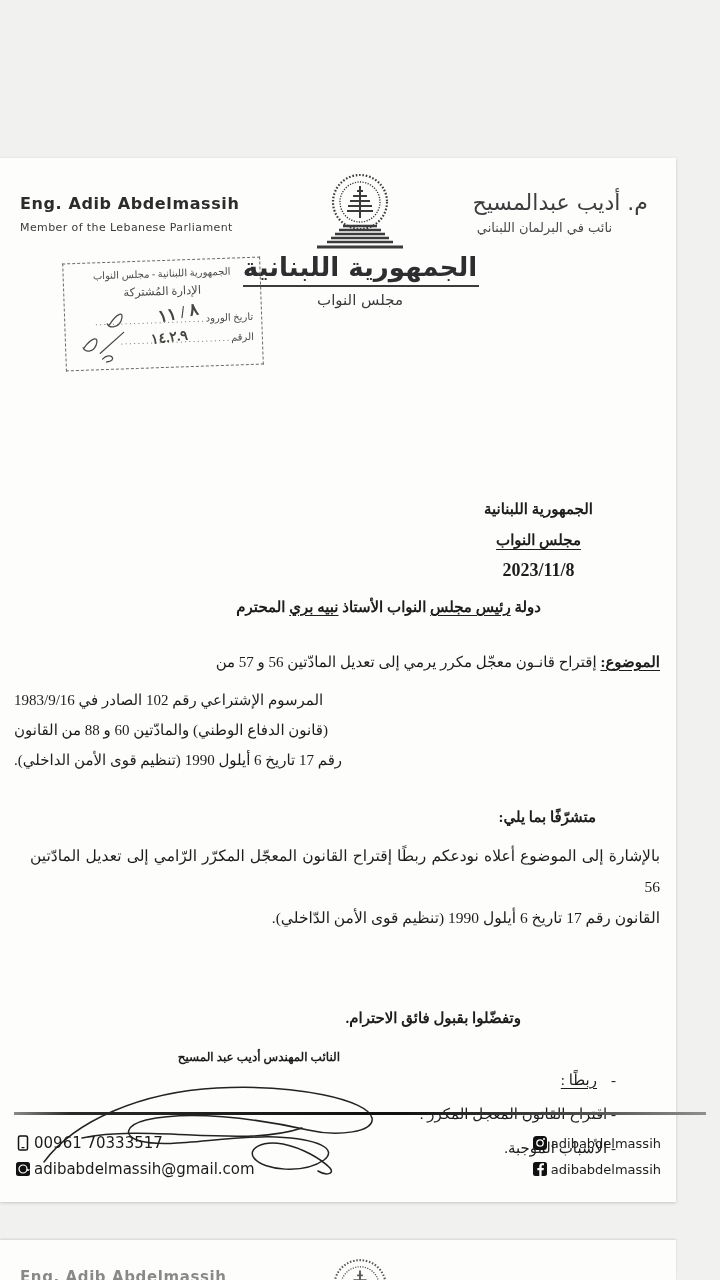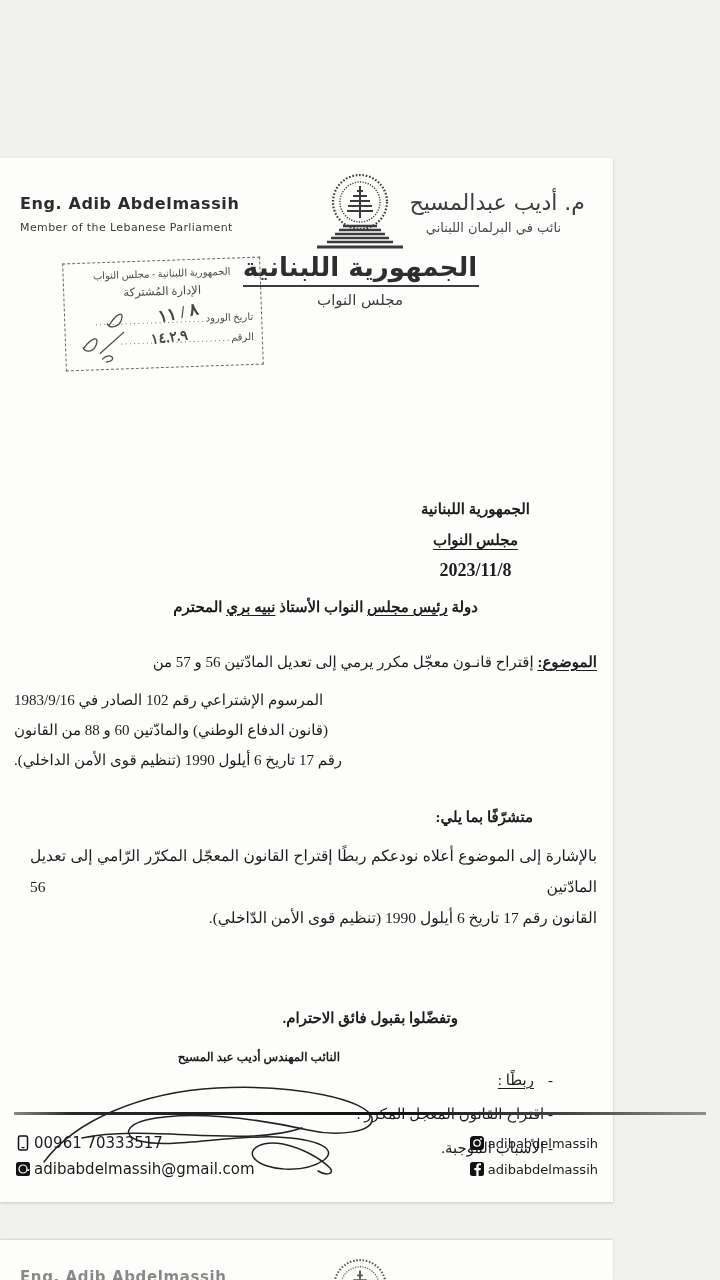--- a/index.html
+++ b/index.html
@@ -2,34 +2,34 @@
 <html lang="ar"><head>
 <meta charset="utf-8">
 <style>
   html,body{margin:0;padding:0;}
   body{
     width:720px;height:1280px;position:relative;overflow:hidden;
     background:#f1f1ef;
     font-family:"Liberation Serif","DejaVu Serif",serif;
     color:#1d1d1d;
   }
-  .page{position:absolute;left:0;width:613px;background:#fdfdfc;}
+  .page{position:absolute;left:0;width:676px;background:#fdfdfc;}
   #page1{top:158px;height:1044px;box-shadow:0 1px 3px rgba(0,0,0,.18);}
   #page2{top:1240px;height:40px;box-shadow:0 -1px 2px rgba(0,0,0,.12);}
   .abs{position:absolute;}
   .ar{direction:rtl;}
   .sans{font-family:"DejaVu Sans","Liberation Sans",sans-serif;}
   .b{font-weight:bold;}
   .u{text-decoration:underline;text-underline-offset:3px;}
 
   
   .name-en{left:20px;top:36px;font-size:16px;font-weight:bold;letter-spacing:.6px;color:#2c2c2c;}
   .title-en{left:20px;top:63px;font-size:11px;letter-spacing:.4px;color:#3a3a3a;}
   .name-ar{right:28px;top:32px;font-size:22px;color:#3d3d3f;}
-  .title-ar{right:52px;top:62px;font-size:13px;color:#4a4a4c;}
+  .title-ar{right:64px;top:62px;font-size:13px;color:#4a4a4c;}
   .emblem{left:297px;top:16px;}
   .lh-title{left:225px;top:94px;width:270px;text-align:center;font-size:26px;font-weight:bold;color:#2e2e30;}
   .lh-rule{left:243px;top:127px;width:236px;height:2px;background:#3c3c3c;}
   .lh-sub{left:225px;top:133px;width:270px;text-align:center;font-size:15px;color:#3c3c3e;}
 
   
   .stamp{left:64px;top:102px;width:198px;height:108px;border:1px dashed #6a6a66;
          transform:rotate(-2deg);color:#4b4b47;padding:4px 8px;box-sizing:border-box;}
   .stamp .s1{font-size:10px;text-align:center;margin-top:3px;}
   .stamp .s2{font-size:11.5px;text-align:center;margin-top:5px;}

